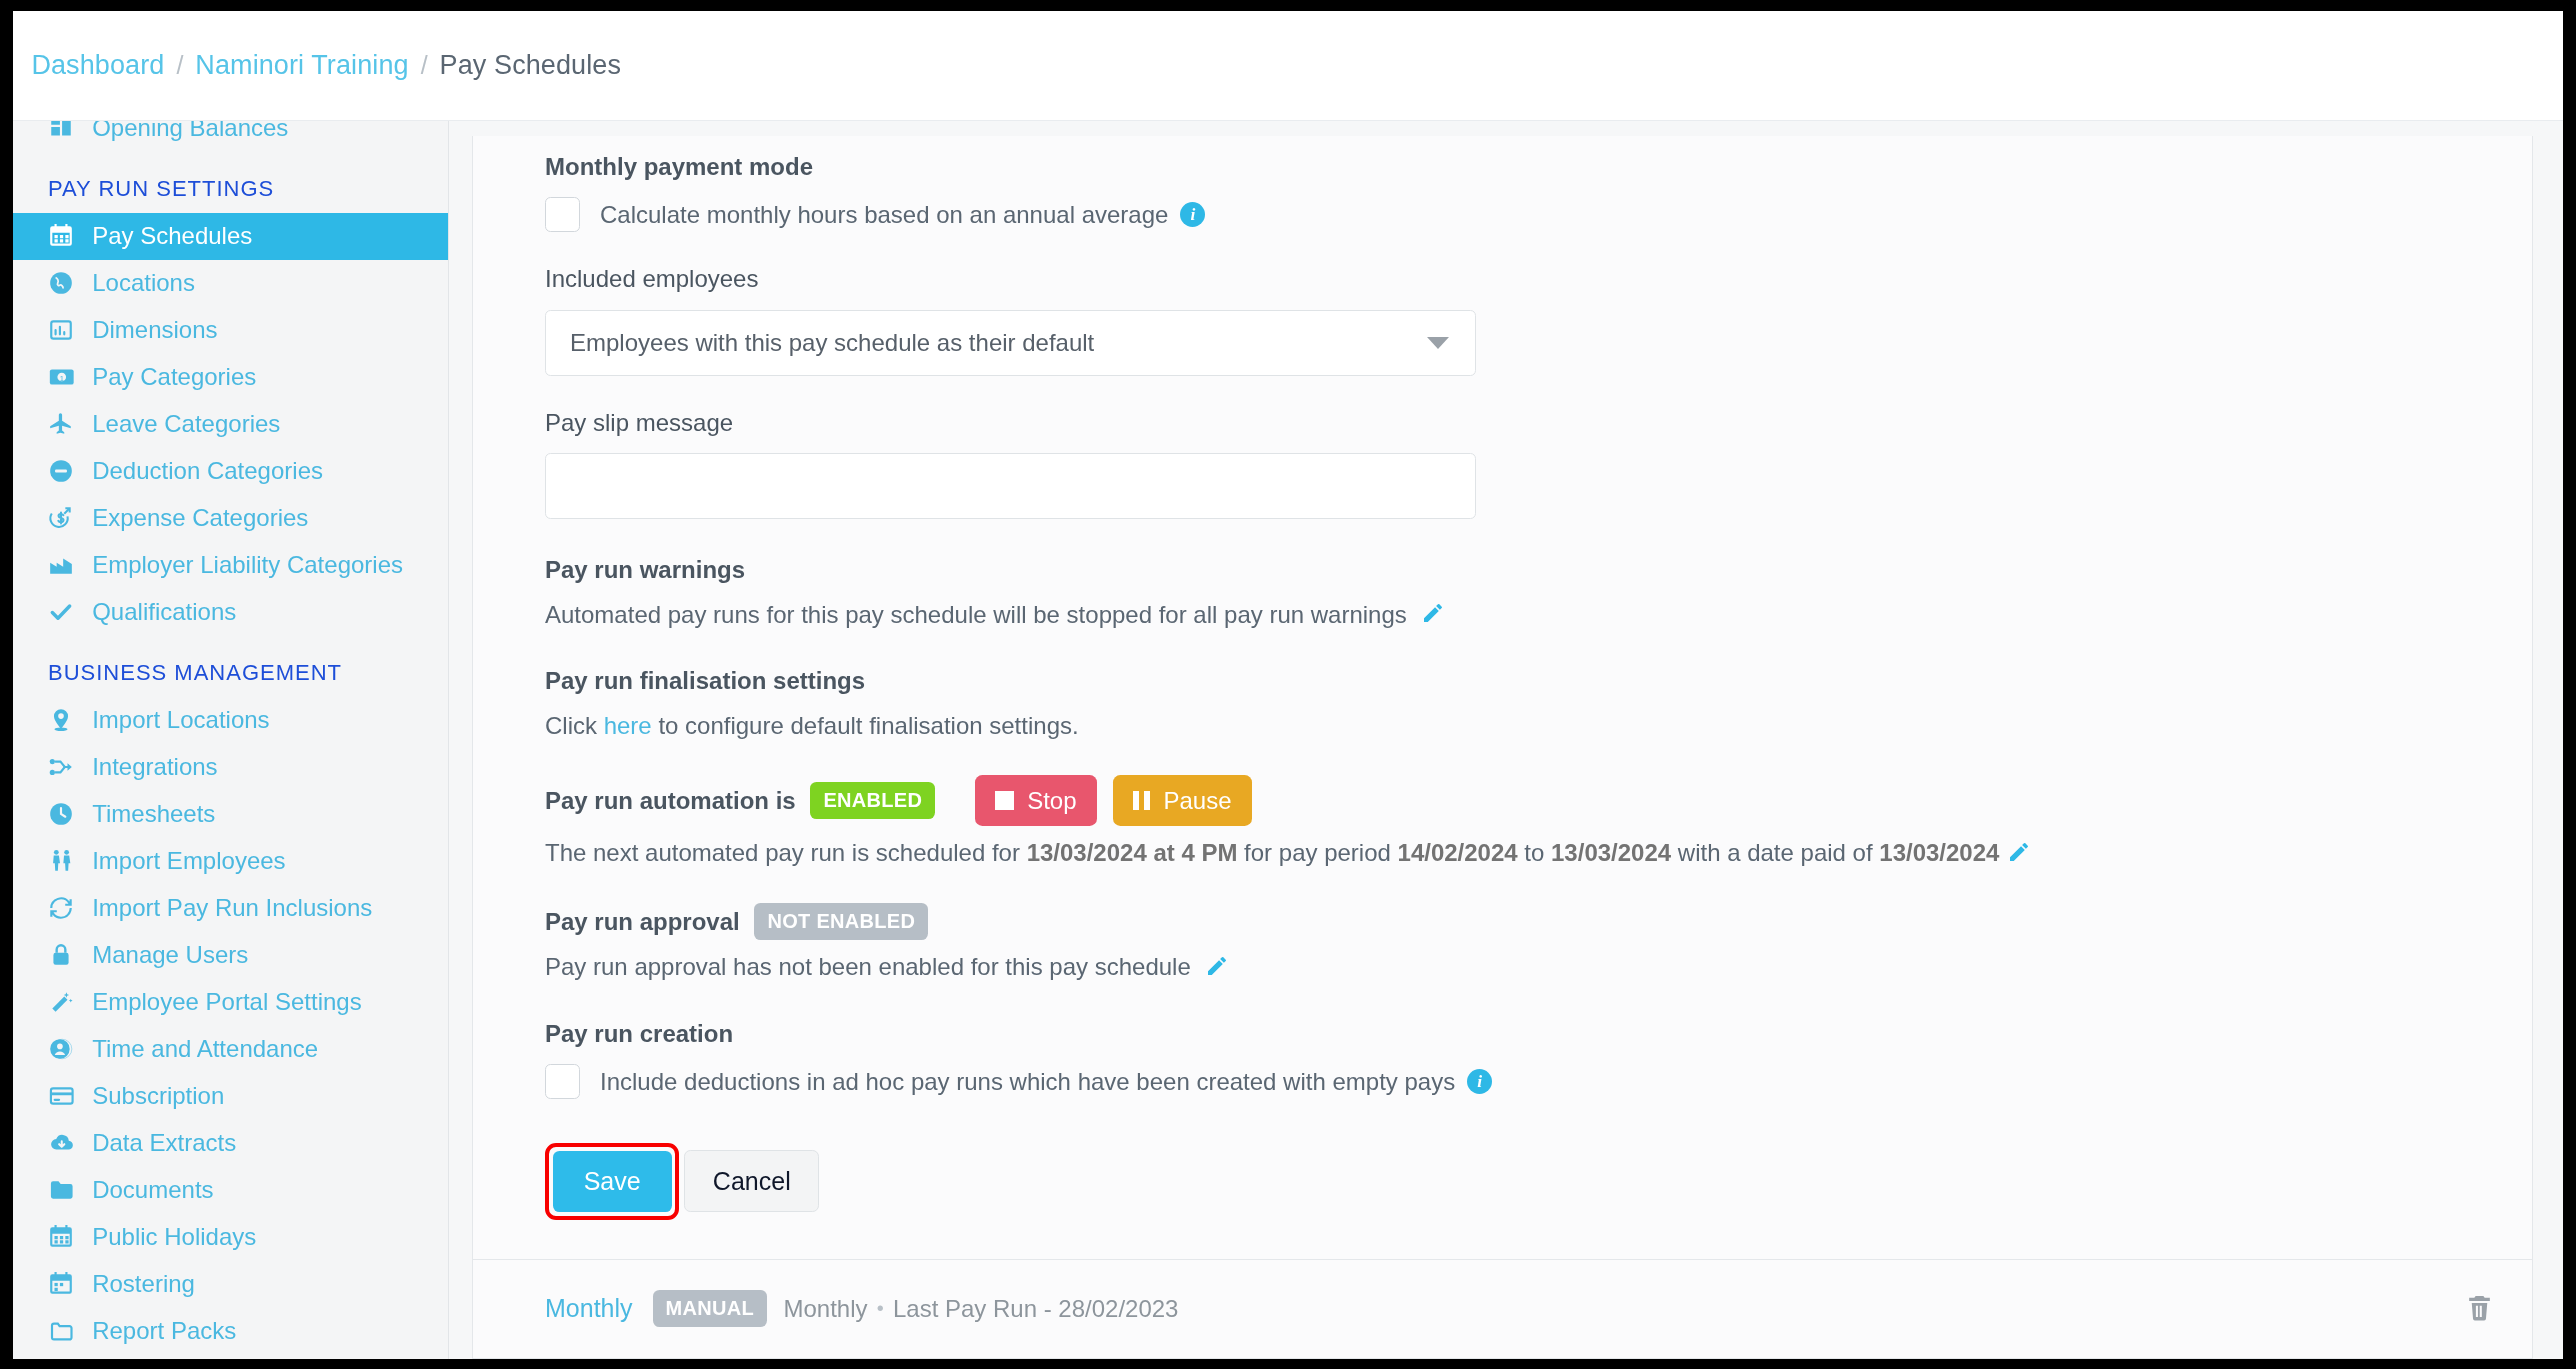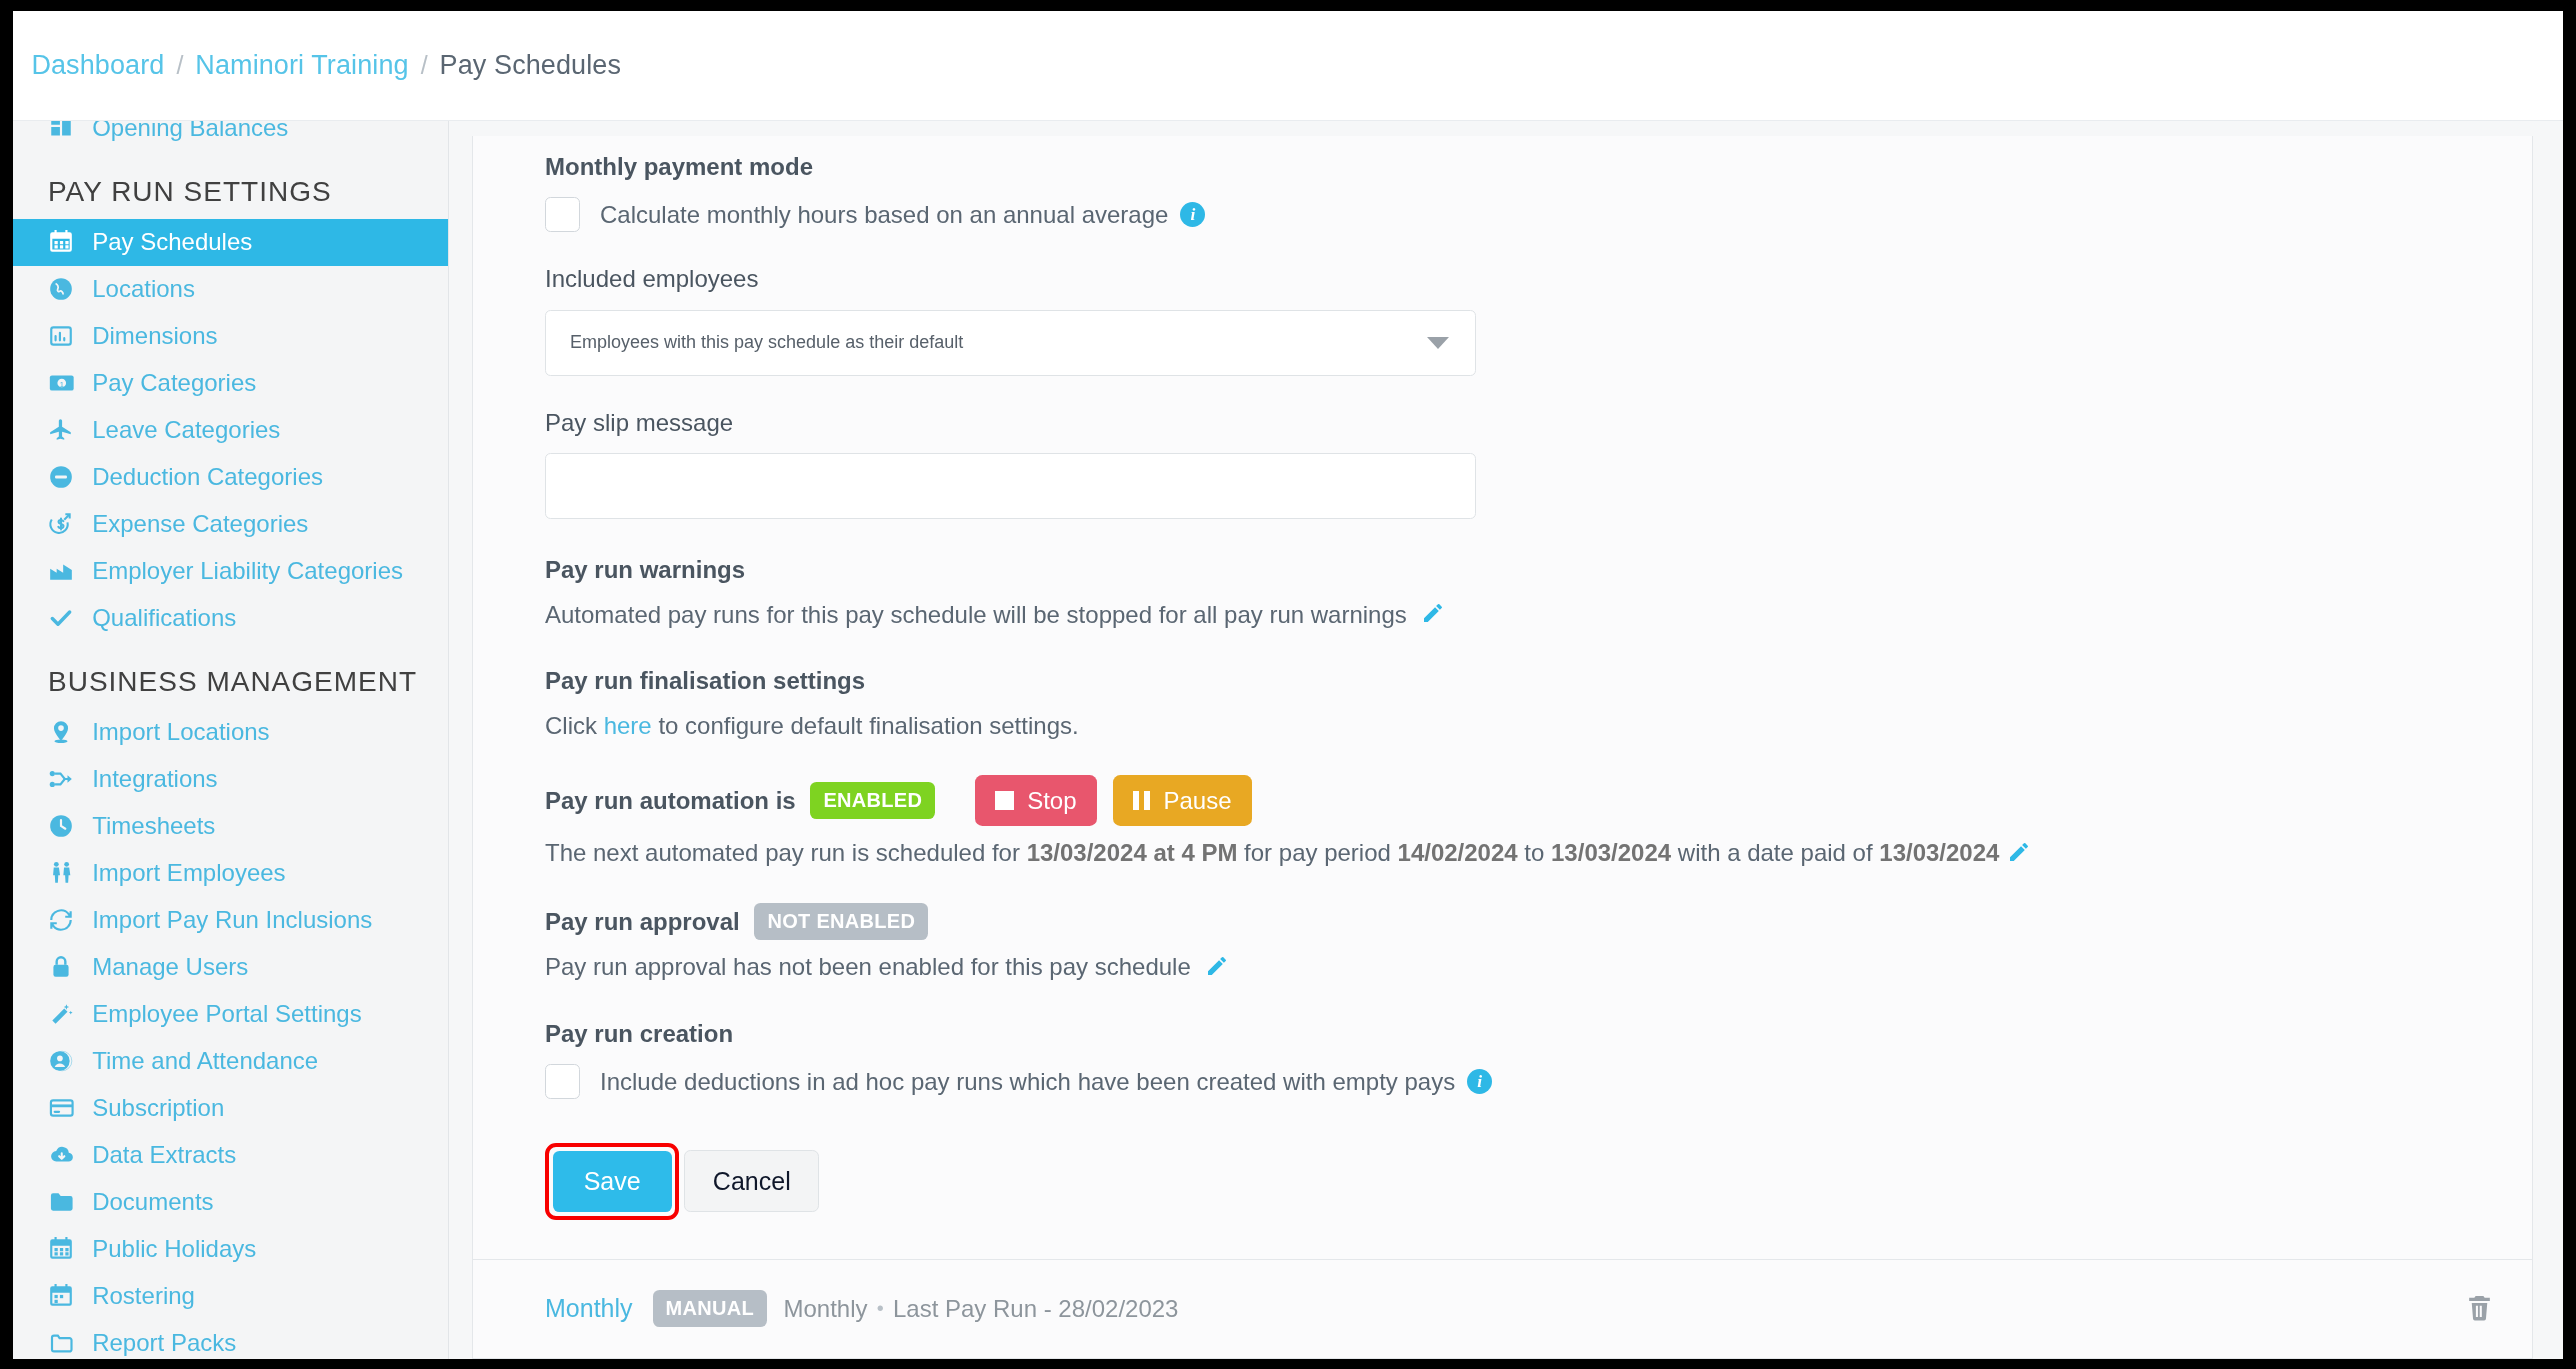--- a/index.html
+++ b/index.html
@@ -73,23 +73,23 @@
     width: 35px;
     min-width: 35px;
     display: inline-flex;
     align-items: center;
     justify-content: flex-start;
     margin-right: 9.2px;
     color: inherit;
   }
   .nav-item .ico svg { display: block; }
   .nav-section {
-    font-size: 28px;
+    font-size: 22px;
     letter-spacing: 1px;
-    color: #404040;
+    color: #1d4ed8;
     padding: 24px 0 11px 35px;
     font-weight: 400;
   }
   .nav-label { line-height: 1; }
   .partial-top { margin-top: -16.5px; }
 
   
   .main {
     flex: 1;
     background: #f6f7f8;
@@ -152,21 +152,21 @@
 
   .select-box {
     width: 931px;
     height: 66px;
     border: 0.9px solid #dfe3e6;
     border-radius: 5.5px;
     background: #ffffff;
     display: flex;
     align-items: center;
     padding: 0 24px;
-    font-size: 18px;
+    font-size: 24px;
     color: #57606a;
     position: relative;
     margin-bottom: 33px;
     cursor: pointer;
   }
   .select-caret {
     position: absolute;
     right: 26px;
     width: 0; height: 0;
     border-left: 11px solid transparent;

